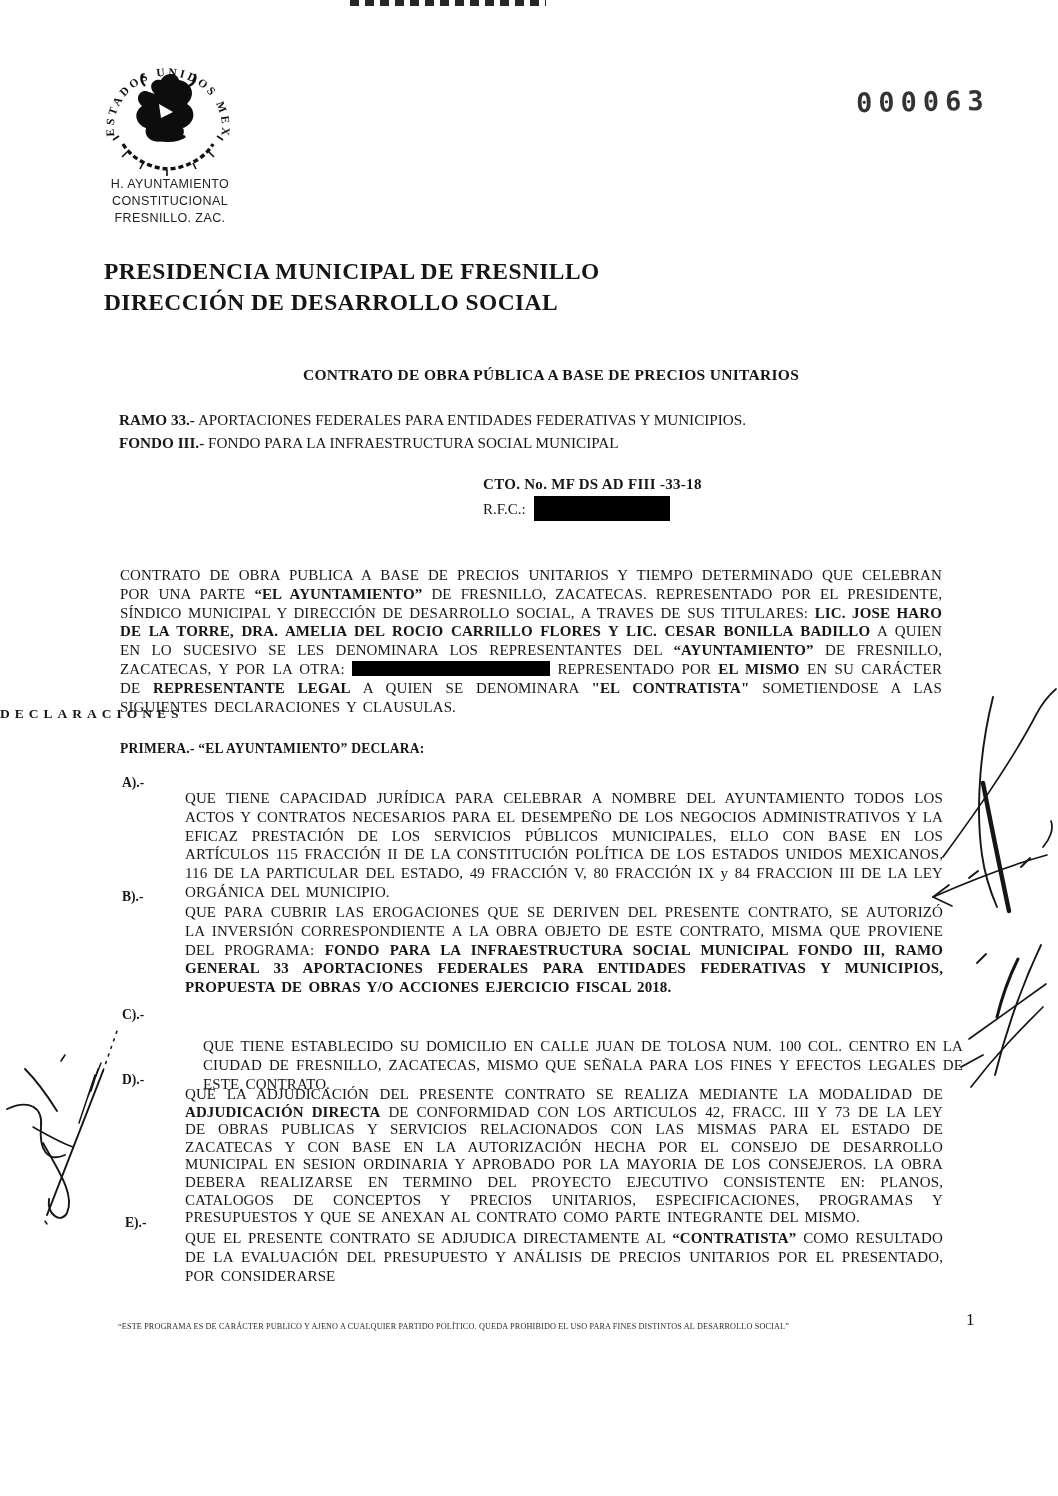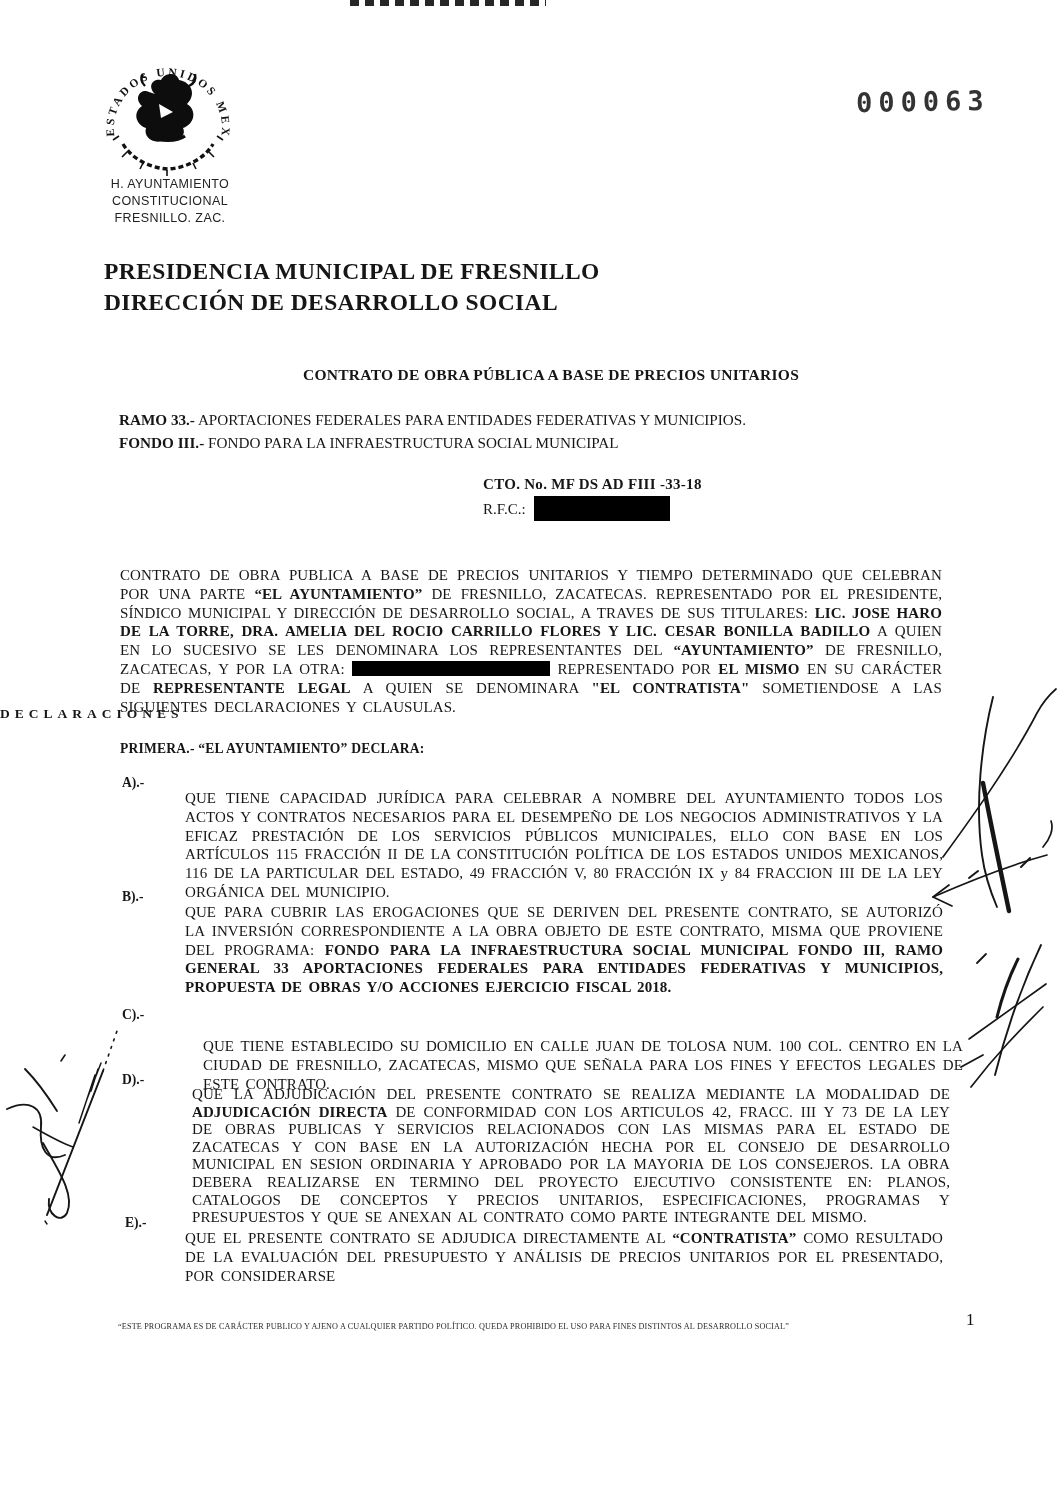--- a/index.html
+++ b/index.html
@@ -41,21 +41,21 @@
   .redacted{display:inline-block;width:198px;height:15px;background:#000;vertical-align:-2px;}
   .body-par{position:absolute;text-align:justify;font-size:15px;line-height:18.8px;word-spacing:2.5px;letter-spacing:.1px;}
   .intro-par{left:120px;top:566px;width:822px;}
   .decl-heading{left:0;top:706px;width:1058px;font-weight:bold;
     font-size:13.5px;letter-spacing:5px;}
   .primera-line{left:120px;top:741px;font-weight:bold;font-size:13.6px;letter-spacing:.2px;}
   .item-label{position:absolute;font-weight:bold;font-size:13.6px;}
   .lab-a{left:122px;top:775px;} .par-a{left:185px;top:789px;width:758px;}
   .lab-b{left:122px;top:889px;} .par-b{left:185px;top:903px;width:758px;}
   .lab-c{left:122px;top:1007px;} .par-c{left:203px;top:1021px;width:760px;margin-top:16px;}
-  .lab-d{left:122px;top:1072px;} .par-d{left:192px;top:1086px;width:758px;line-height:17.6px;}
+  .lab-d{left:122px;top:1072px;} .par-d{left:185px;top:1086px;width:758px;line-height:17.6px;}
   .lab-e{left:125px;top:1215px;} .par-e{left:185px;top:1229px;width:758px;}
   .footer-disclaimer{left:118px;top:1322px;width:740px;font-size:8.2px;letter-spacing:.15px;color:#2a2a2a;}
   .page-number{left:966px;top:1310px;font-size:17px;color:#111;}
   .sig{position:absolute;pointer-events:none;}
   .sig-right{left:925px;top:615px;}
   .sig-left{left:3px;top:1003px;}
   svg text{font-family:"Liberation Serif",serif;}
 </style>
 </head>
 <body>

